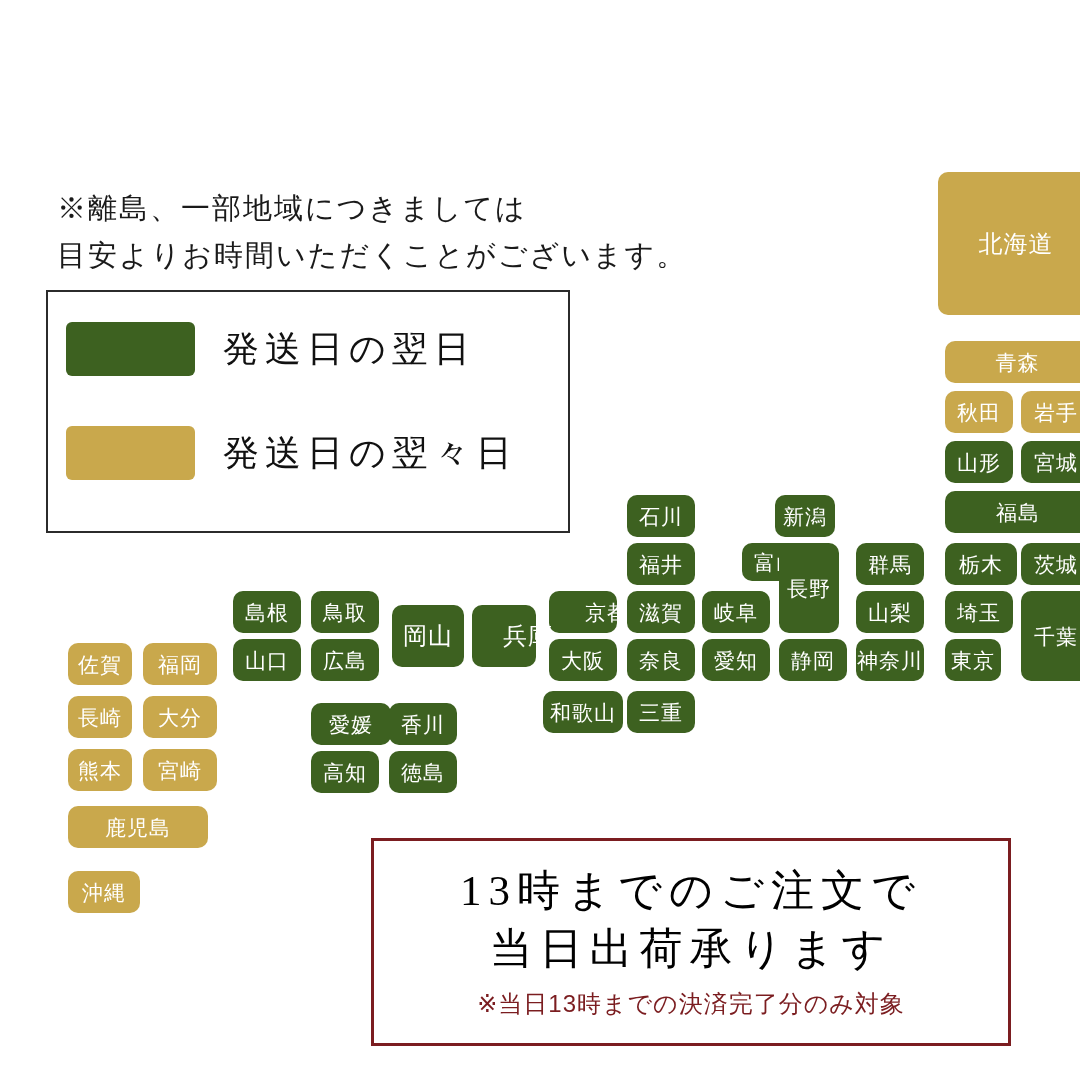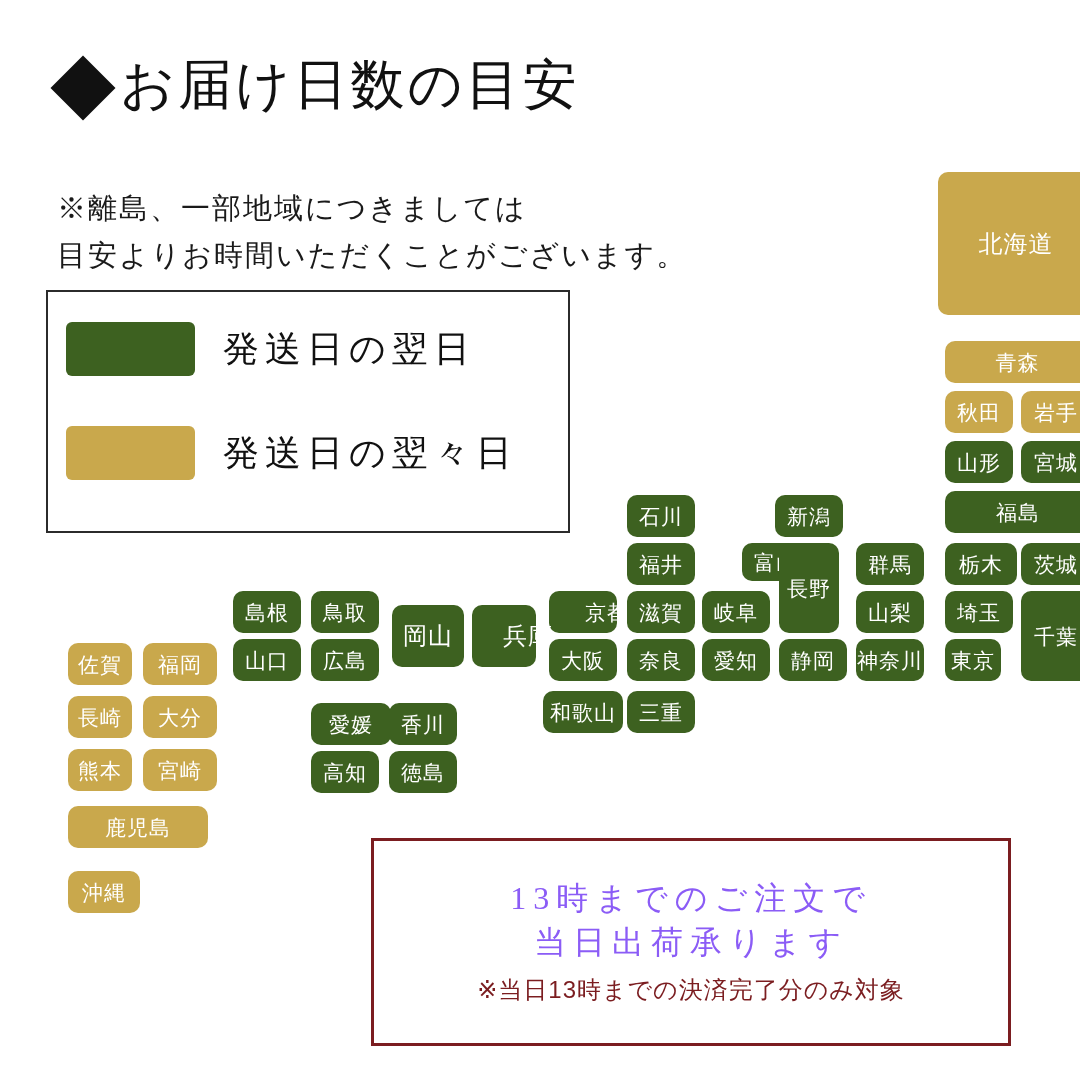--- a/index.html
+++ b/index.html
@@ -119,44 +119,40 @@
     height: 208px;
     border: 3px solid #7b1d20;
     box-sizing: border-box;
     display: flex;
     flex-direction: column;
     align-items: center;
     justify-content: center;
     gap: 4px;
   }
   .callout-l1, .callout-l2 {
-    font-size: 32px;
+    font-size: 43px;
     letter-spacing: 7px;
-    color: #8b5cf6;
+    color: #000000;
     line-height: 1.25;
     white-space: nowrap;
   }
   .callout-note {
     margin-top: 8px;
     font-family: "Liberation Sans", "DejaVu Sans", sans-serif;
     font-size: 24px;
     letter-spacing: 1px;
     color: #7b1d20;
     white-space: nowrap;
   }
 </style>
 </head>
 <body>
 
 <div class="stage">
 
-  <div class="heading">
-    <div class="diamond"></div>
-    <div class="heading-text">お届け日数の目安</div>
-  </div>
 
   <div class="note">
     <div>※離島、一部地域につきましては</div>
     <div>目安よりお時間いただくことがございます。</div>
   </div>
 
   <div class="legend">
     <div class="legend-row r1">
       <div class="swatch green"></div>
       <div class="legend-label">発送日の翌日</div>
@@ -169,21 +165,21 @@
 
   <div id="chips">
       <div class="chip gold big" style="left: 894px; top: 172px; width: 156px; height: 143px;">北海道</div>
       <div class="chip gold" style="left: 901px; top: 341px; width: 145px; height: 42px;">青森</div>
       <div class="chip gold" style="left: 901px; top: 391px; width: 68px; height: 42px;">秋田</div>
       <div class="chip gold" style="left: 977px; top: 391px; width: 70px; height: 42px;">岩手</div>
       <div class="chip green" style="left: 901px; top: 441px; width: 68px; height: 42px;">山形</div>
       <div class="chip green" style="left: 977px; top: 441px; width: 70px; height: 42px; text-align: center;">宮城</div>
       <div class="chip green" style="left: 901px; top: 491px; width: 146px; height: 42px;">福島</div>
       <div class="chip green" style="left: 583px; top: 495px; width: 68px; height: 42px;">石川</div>
-      <div class="chip green" style="left: 731px; top: 495px; width: 68px; height: 42px;">新潟</div>
+      <div class="chip green" style="left: 731px; top: 495px; width: 60px; height: 42px;">新潟</div>
       <div class="chip green" style="left: 812px; top: 543px; width: 68px; height: 42px;">群馬</div>
       <div class="chip green" style="left: 901px; top: 543px; width: 72px; height: 42px;">栃木</div>
       <div class="chip green" style="left: 977px; top: 543px; width: 70px; height: 42px;">茨城</div>
       <div class="chip green" style="left: 583px; top: 543px; width: 68px; height: 42px;">福井</div>
       <div class="chip green" style="left: 698px; top: 543px; width: 68px; height: 38px;">富山</div>
       <div class="chip green" style="left: 735px; top: 543px; width: 60px; height: 90px;">長野</div>
       <div class="chip green" style="left: 812px; top: 591px; width: 68px; height: 42px;">山梨</div>
       <div class="chip green" style="left: 901px; top: 591px; width: 68px; height: 42px;">埼玉</div>
       <div class="chip green" style="left: 977px; top: 591px; width: 70px; height: 90px;">千葉</div>
       <div class="chip green" style="left: 505px; top: 591px; width: 68px; height: 42px; padding-left: 48px;">京都</div>

